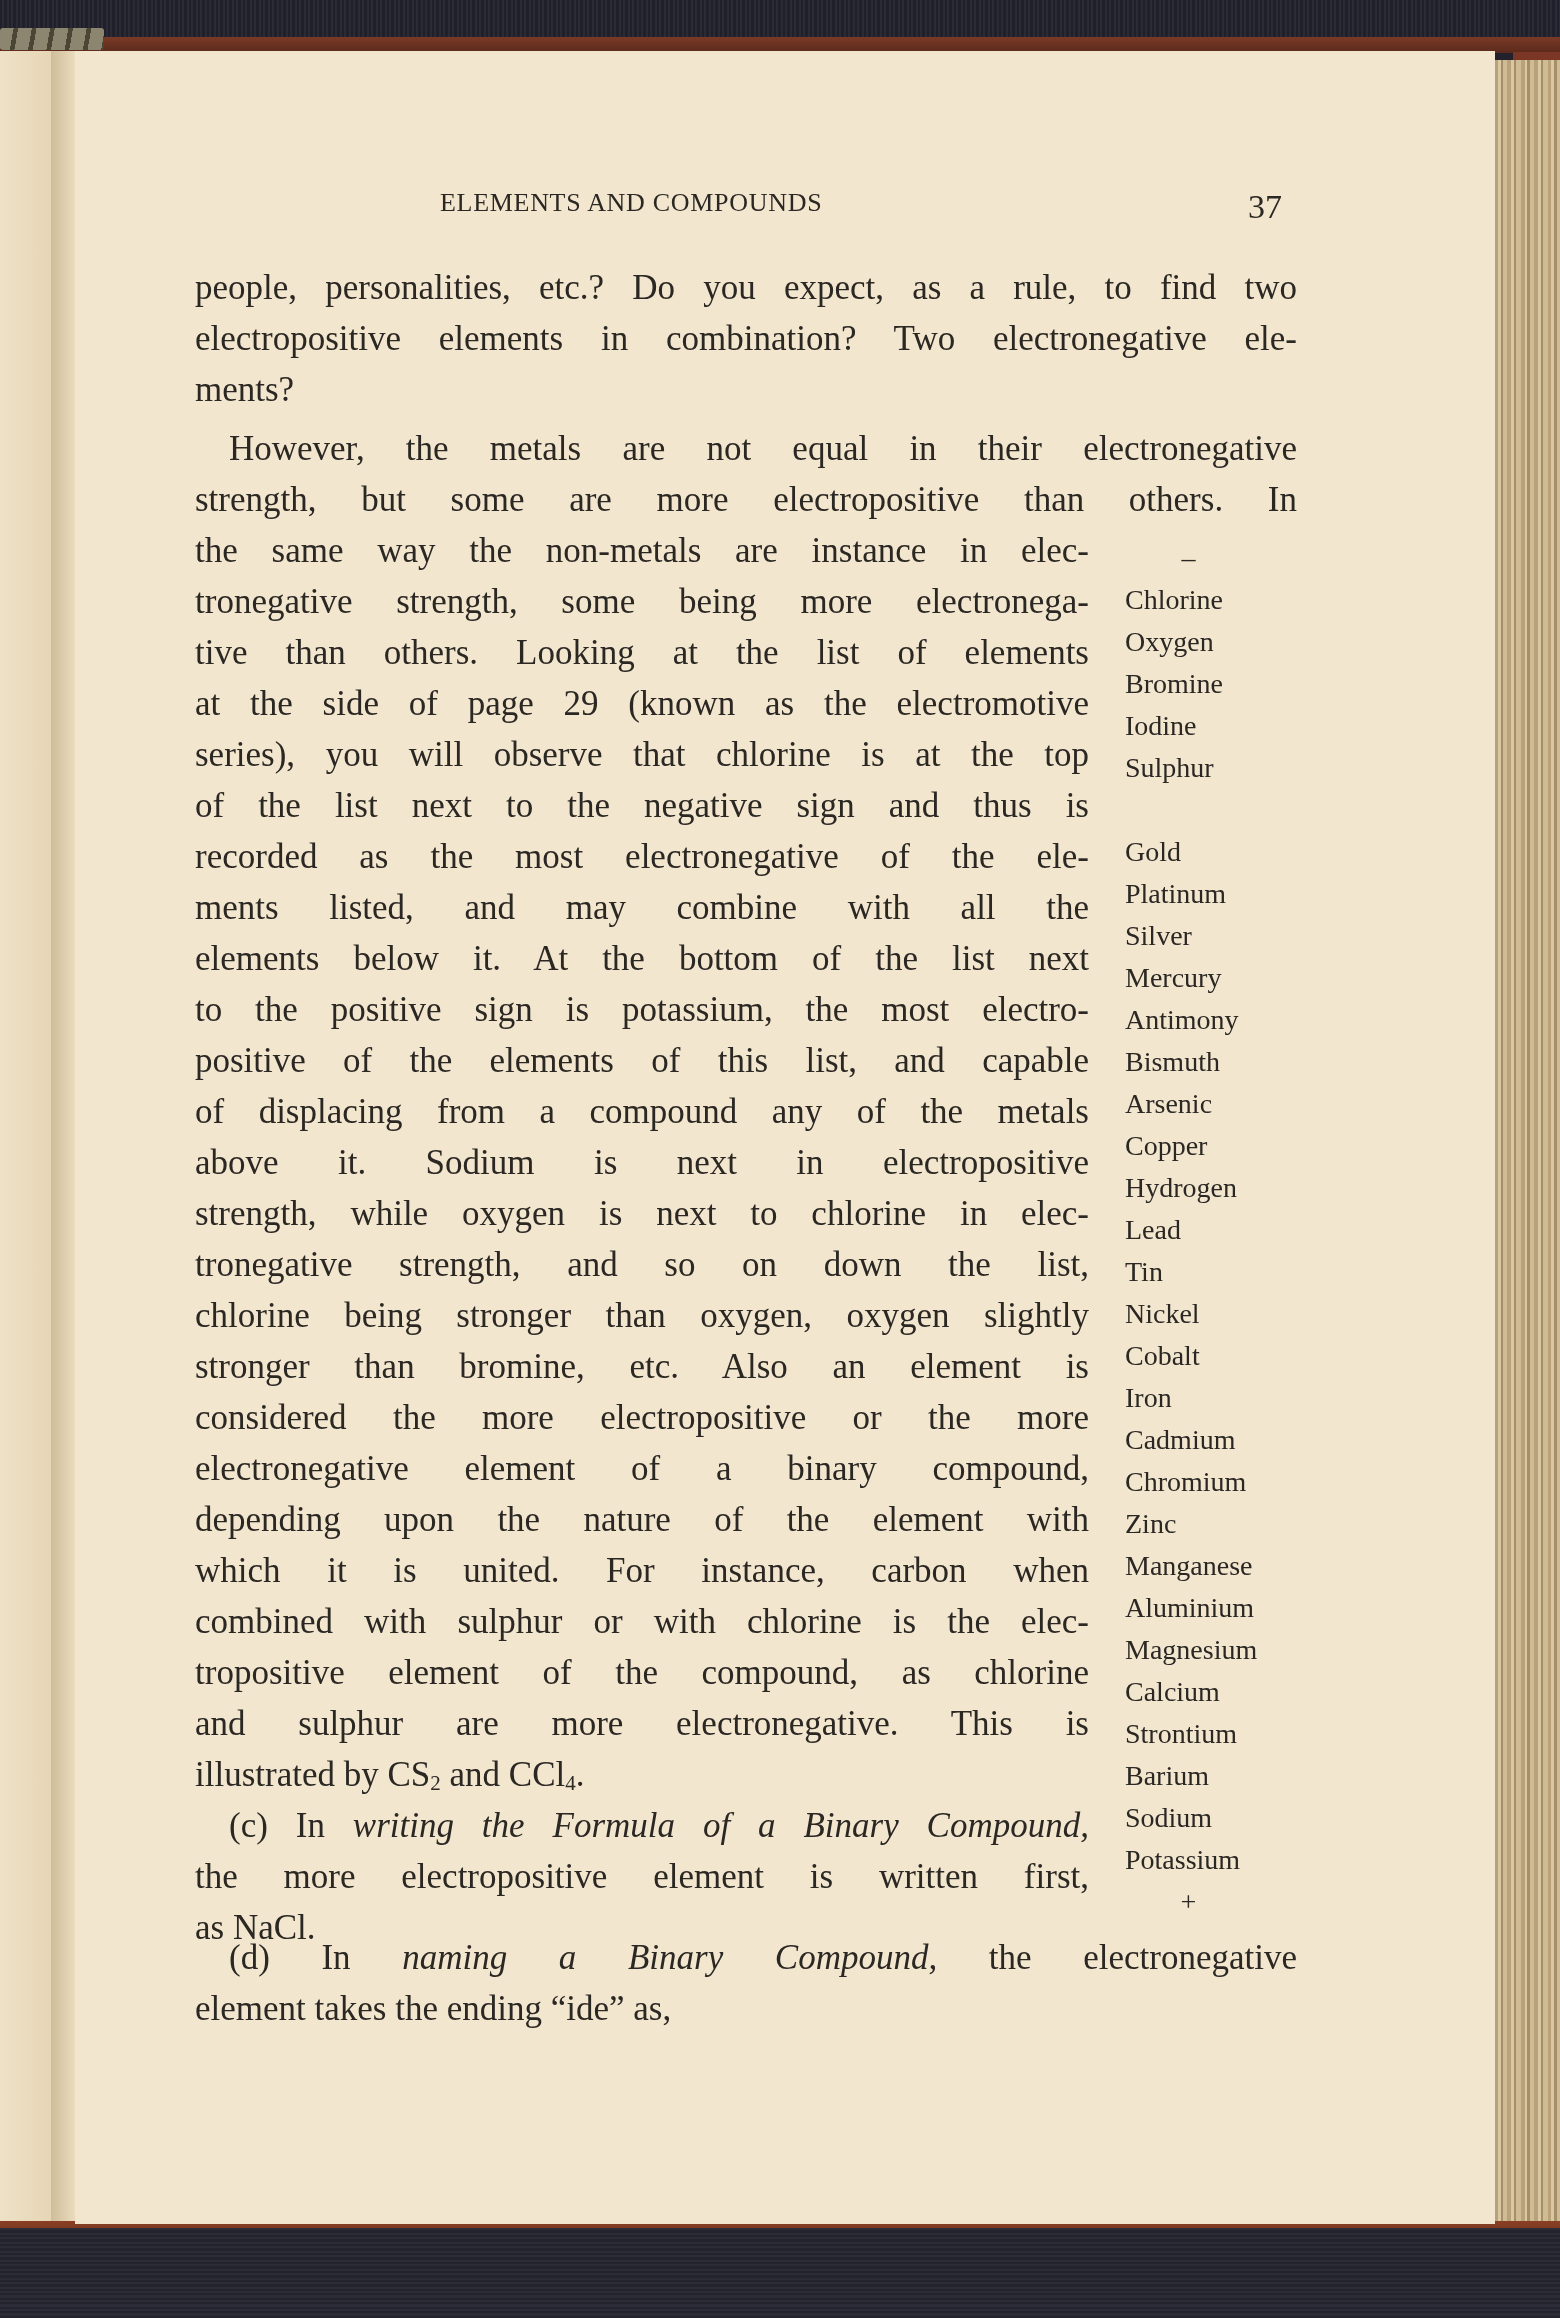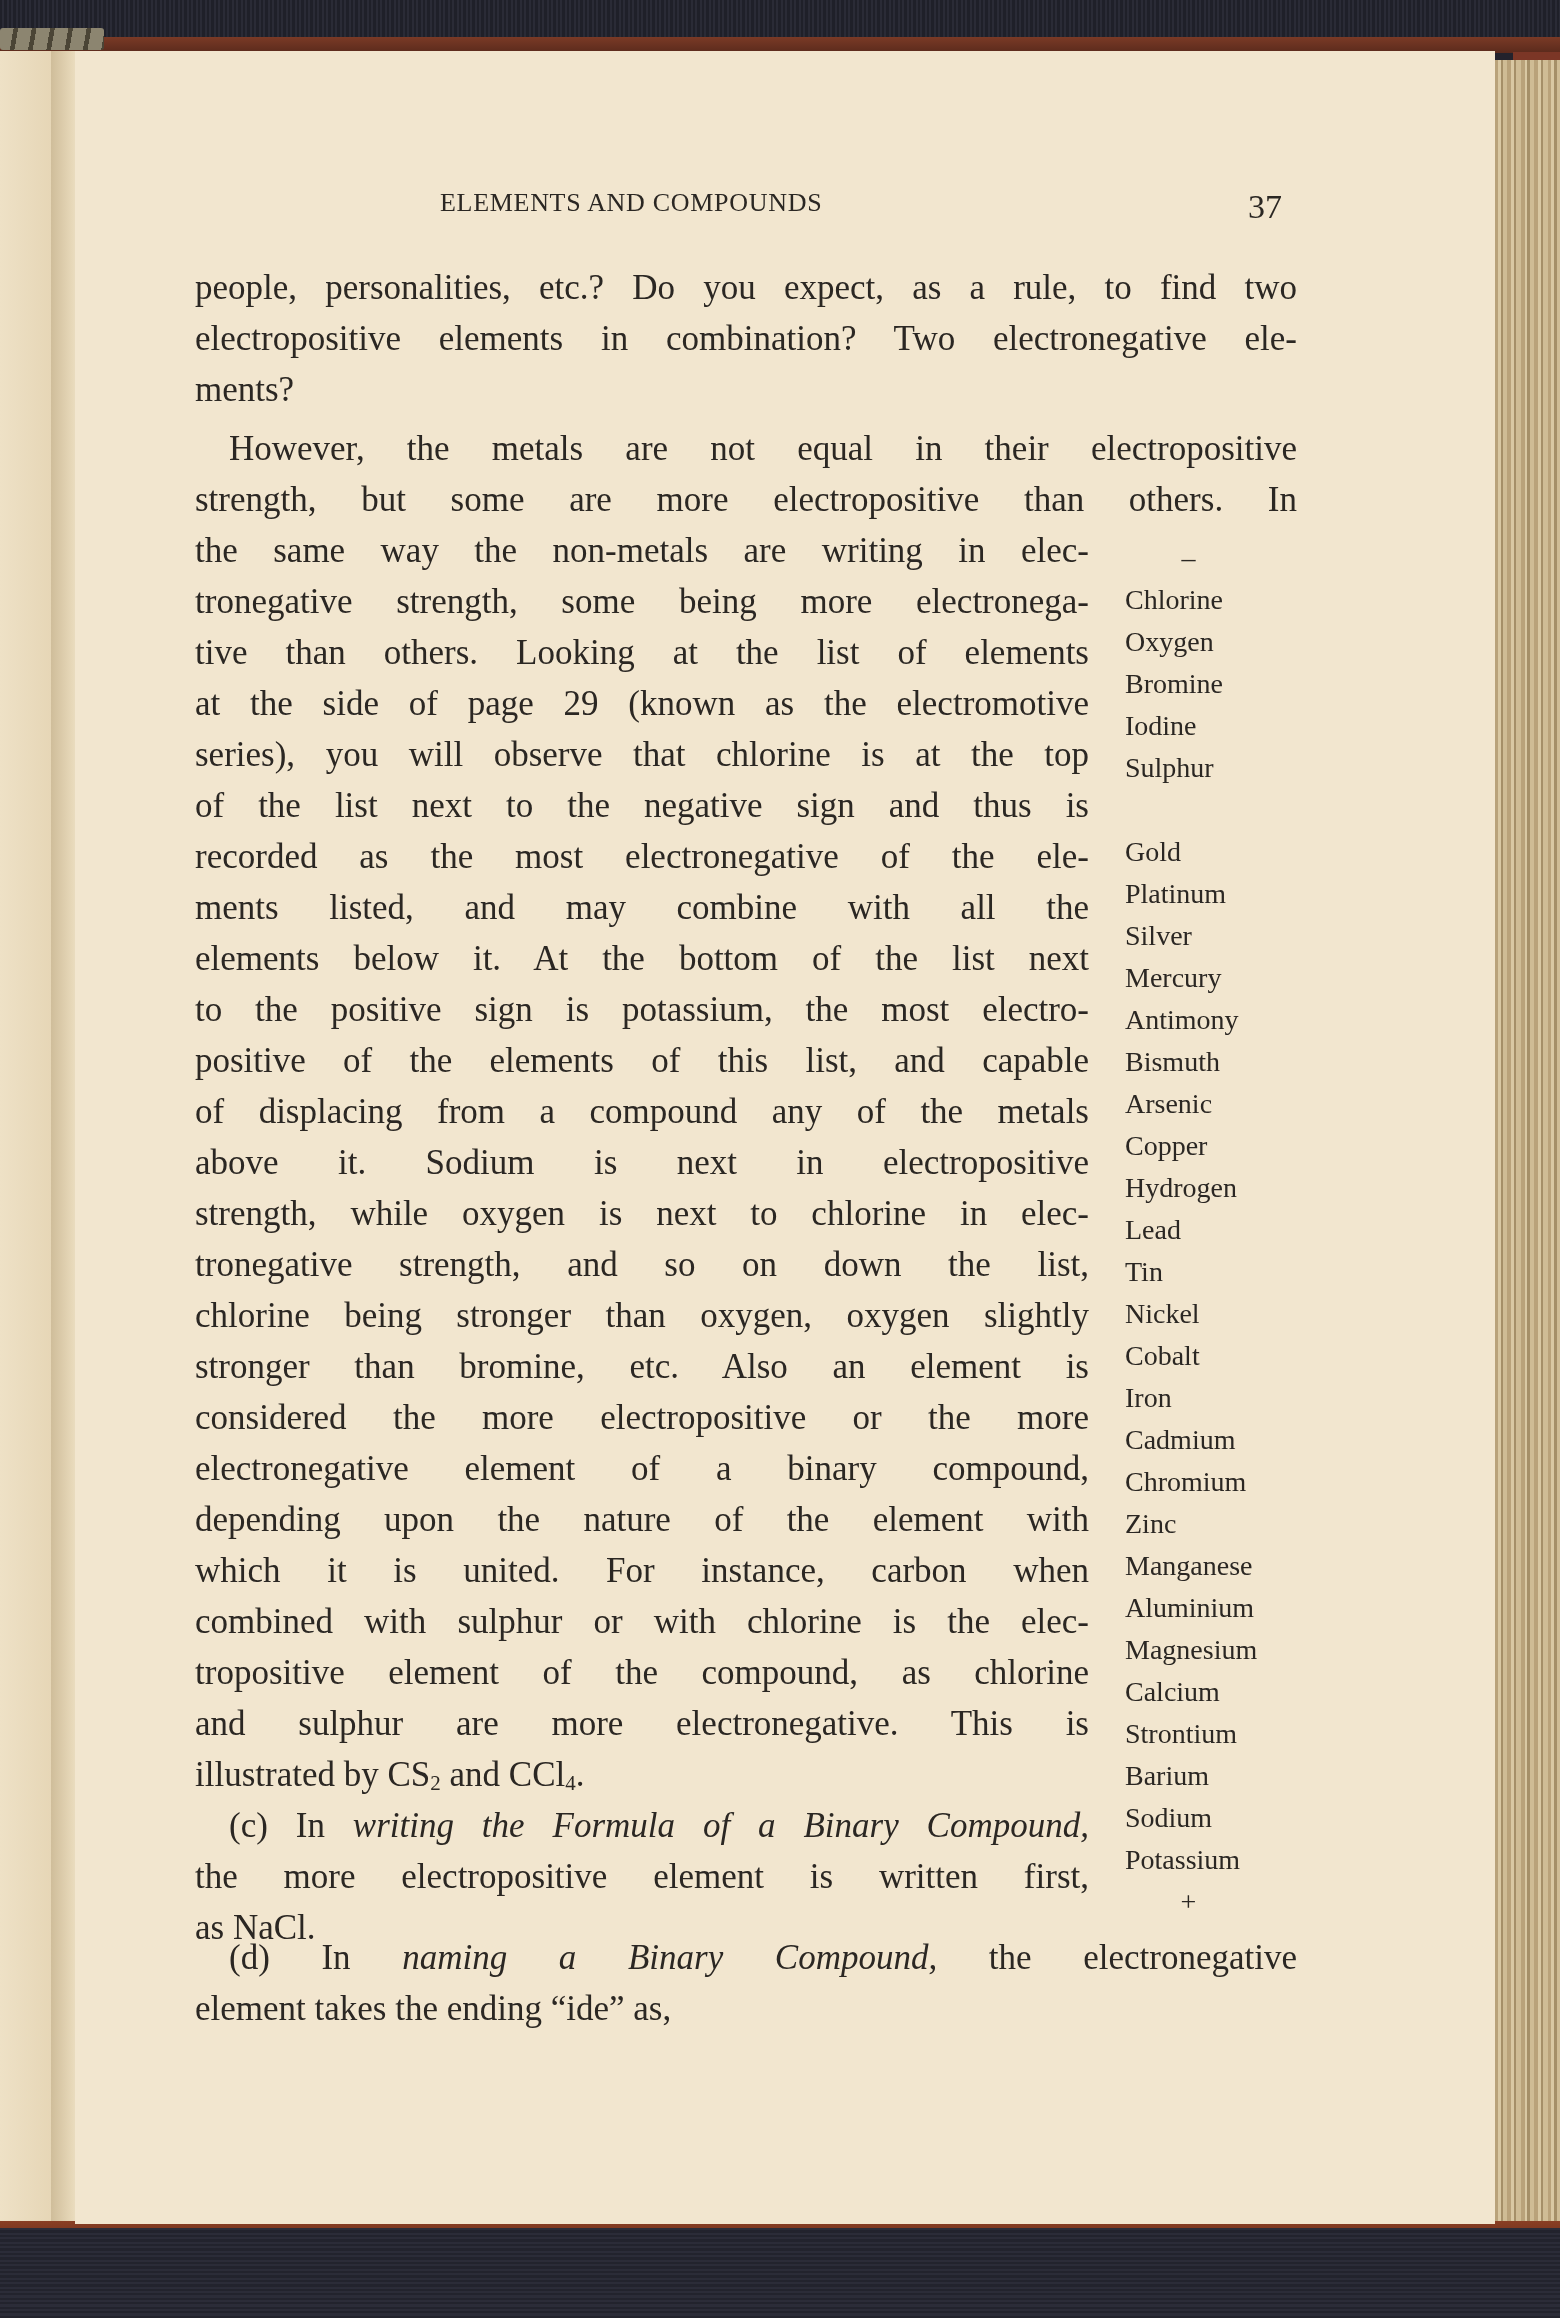--- a/index.html
+++ b/index.html
@@ -63,26 +63,26 @@
 <div class="running-head">ELEMENTS AND COMPOUNDS</div>
 <div class="page-number">37</div>
 
 <div class="body-text p1">
   <span class="line just">people, personalities, etc.?  Do you expect, as a rule, to find two</span>
   <span class="line just">electropositive elements in combination?  Two electronegative ele-</span>
   <span class="line">ments?</span>
 </div>
 
 <div class="body-text p2">
-  <span class="line just" style="text-indent:34px">However, the metals are not equal in their electropositive</span>
+  <span class="line just" style="text-indent:34px">However, the metals are not equal in their electronegative</span>
   <span class="line just">strength, but some are more electropositive than others.  In</span>
 </div>
 
 <div class="body-text p2n">
-  <span class="line just">the same way the non-metals are writing in elec-</span>
+  <span class="line just">the same way the non-metals are instance in elec-</span>
   <span class="line just">tronegative strength, some being more electronega-</span>
   <span class="line just">tive than others.  Looking at the list of elements</span>
   <span class="line just">at the side of page 29 (known as the electromotive</span>
   <span class="line just">series), you will observe that chlorine is at the top</span>
   <span class="line just">of the list next to the negative sign and thus is</span>
   <span class="line just">recorded as the most electronegative of the ele-</span>
   <span class="line just">ments listed, and may combine with all the</span>
   <span class="line just">elements below it.  At the bottom of the list next</span>
   <span class="line just">to the positive sign is potassium, the most electro-</span>
   <span class="line just">positive of the elements of this list, and capable</span>

